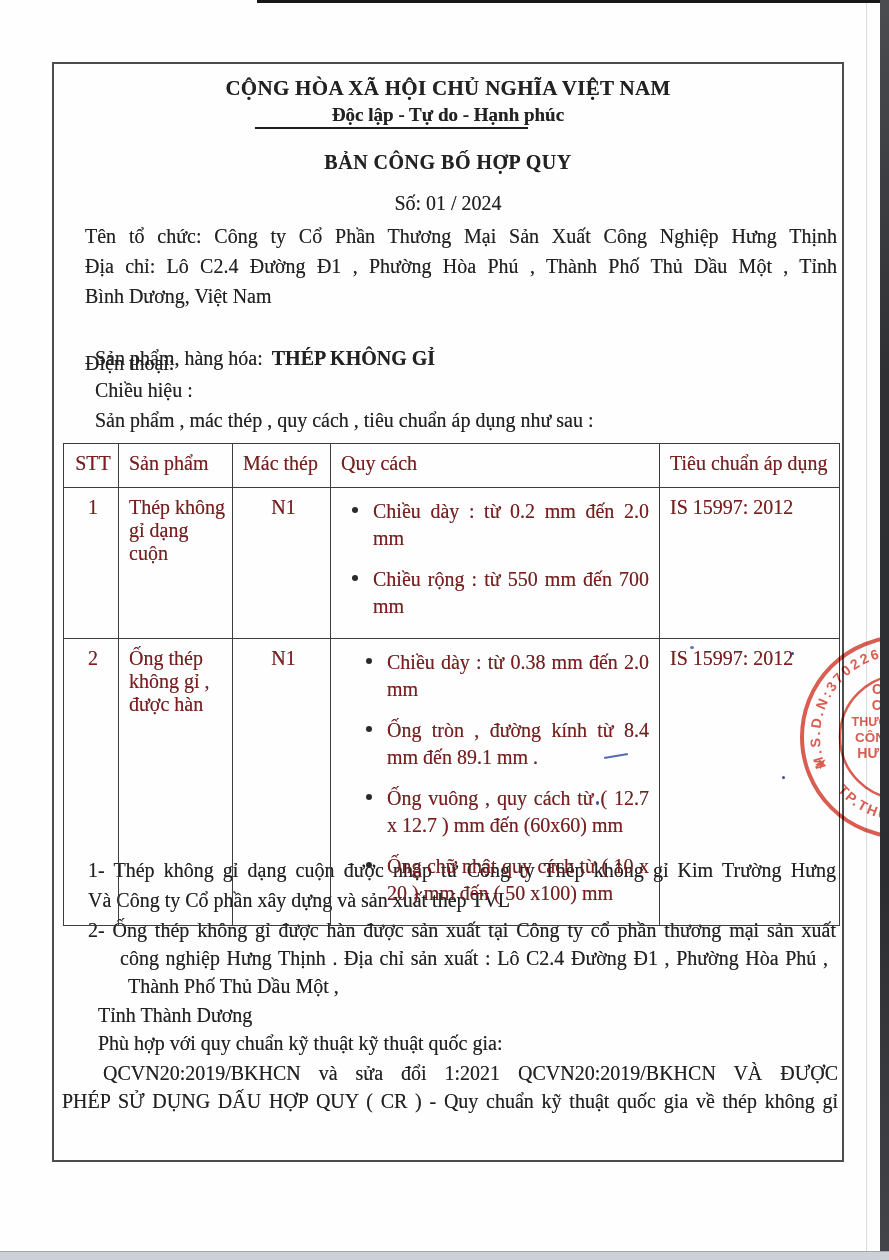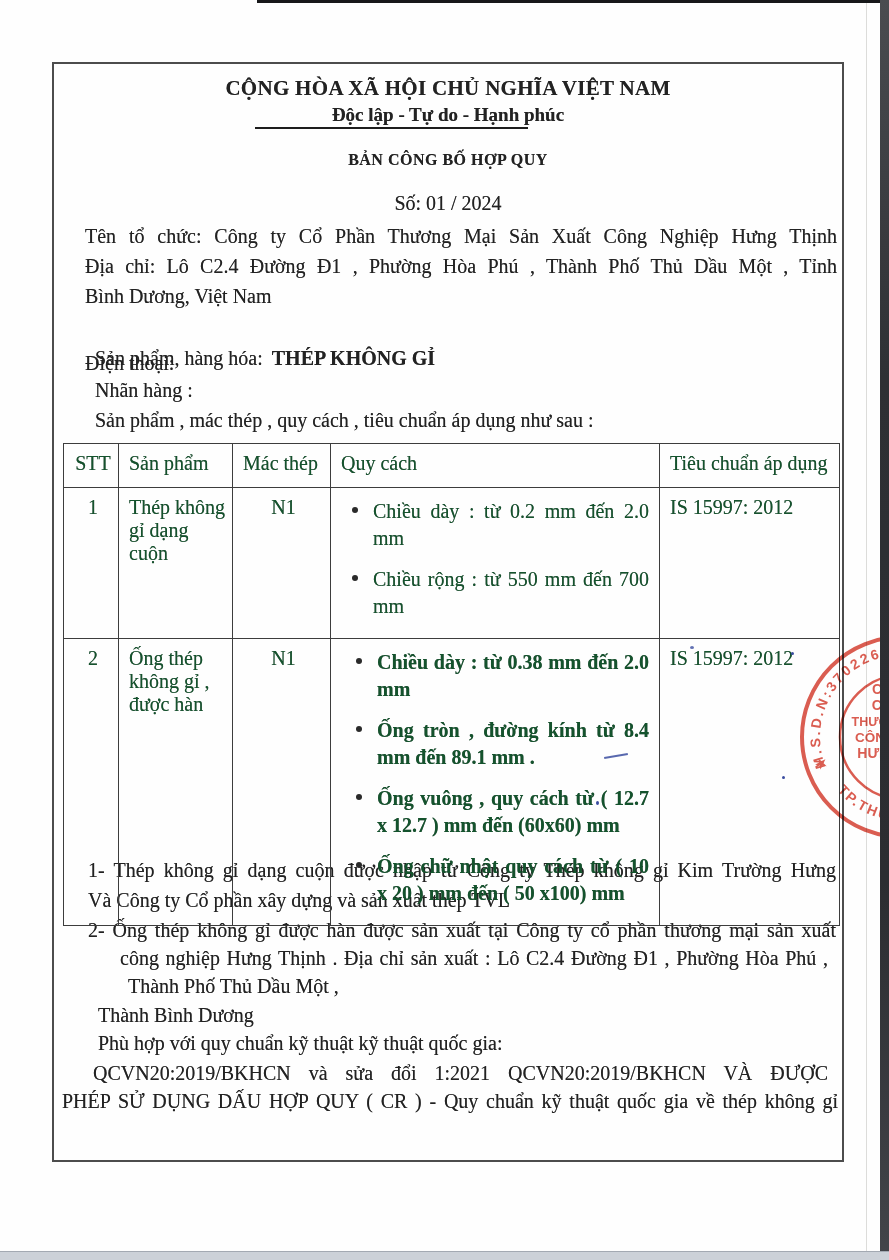--- a/index.html
+++ b/index.html
@@ -23,21 +23,21 @@
   .frame {
     position:absolute; left:52px; top:62px; width:792px; height:1100px;
     border:2px solid #4c4c4c; z-index:1;
   }
   .underline-bar { position:absolute; left:255px; top:127px; width:273px; height:2px; background:#1d1d1d; }
 
   
   table.spec {
     position:absolute; left:63px; top:443px; width:776px;
     border-collapse:collapse; table-layout:fixed; z-index:2;
-    font-size:20px; color:#14532d;
+    font-size:20px; color:#7f1d1d;
   }
   table.spec td, table.spec th {
     border:1.5px solid #3d3d3d; vertical-align:top; font-weight:normal;
     padding:8px 6px 4px 10px; text-align:left; text-shadow:0 0 0.5px rgba(30,30,30,.55);
   }
   col.c-stt{width:55px;} col.c-prod{width:114px;} col.c-grade{width:98px;} col.c-spec{width:329px;} col.c-std{width:180px;}
   .cell-center { text-align:center !important; }
   td.h { height:44px; padding-top:10px; }
   td.prod-cell { text-align:justify; }
   .bullets { padding-top:2px; }
@@ -62,33 +62,33 @@
 
   <div class="scan-top"></div>
   <div class="paper-edge"></div>
 
   <div class="frame"></div>
 
   <div class="txt center bold" style="left:52px; top:104px; width:792px; font-size:19px;">Độc lập - Tự do - Hạnh phúc</div>
   <div class="txt center bold" style="left:52px; top:76px; width:792px; font-size:21px; letter-spacing:.3px;">CỘNG HÒA XÃ HỘI CHỦ NGHĨA VIỆT NAM</div>
   <div class="underline-bar"></div>
 
-  <div class="txt center bold" style="left:52px; top:151px; width:792px; font-size:16px; letter-spacing:.5px;">BẢN CÔNG BỐ HỢP QUY</div>
+  <div class="txt center bold" style="left:52px; top:151px; width:792px; font-size:20px; letter-spacing:.5px;">BẢN CÔNG BỐ HỢP QUY</div>
   <div class="txt center" style="left:52px; top:192px; width:792px;">Số: 01 / 2024</div>
 
   <div class="txt just-last" style="left:85px; top:225px; width:752px;">Tên tổ chức: Công ty Cổ Phần Thương Mại Sản Xuất Công Nghiệp Hưng Thịnh</div>
   <div class="txt just-last" style="left:85px; top:255px; width:752px;">Địa chỉ: Lô C2.4 Đường Đ1 , Phường Hòa Phú , Thành Phố Thủ Dầu Một , Tỉnh</div>
   <div class="txt" style="left:85px; top:285px;">Bình Dương, Việt Nam</div>
   <div class="txt" style="left:85px; top:315px;margin-top:37px;">Điện thoại:</div>
 
   <div class="txt" style="left:95px; top:347px;">
     <span>Sản phẩm, hàng hóa:</span>
     <span class="bold" style="margin-left:4px;">THÉP KHÔNG GỈ</span>
   </div>
-  <div class="txt" style="left:95px; top:379px;">Nhãn hàng :</div>
+  <div class="txt" style="left:95px; top:379px;">Chiều hiệu :</div>
   <div class="txt" style="left:95px; top:409px;">Sản phẩm , mác thép , quy cách , tiêu chuẩn áp dụng như sau :</div>
 
   <table class="spec">
     <colgroup>
       <col class="c-stt">
         <col class="c-prod">
         <col class="c-grade">
         <col class="c-spec">
         <col class="c-std">
     </colgroup>
@@ -119,21 +119,21 @@
                 <span class="bt">Chiều rộng : từ 550 mm đến 700 mm</span>
               </div>
           </div>
         </td>
         <td>IS 15997: 2012</td>
       </tr>
       <tr style="height:237px;">
         <td class="cell-center">2</td>
         <td class="prod-cell">Ống thép không gỉ , được hàn</td>
         <td class="cell-center">N1</td>
-        <td style="padding-left:10px;font-weight:bold;">
+        <td style="padding-left:20px;">
           <div class="bullets">
             <div class="bullet">
                 <span class="dot">
                   <i></i>
                 </span>
                 <span class="bt">Chiều dày : từ 0.38 mm đến 2.0 mm</span>
               </div>
             <div class="bullet">
                 <span class="dot">
                   <i></i>
@@ -157,23 +157,23 @@
         <td>IS 15997: 2012</td>
       </tr>
     </tbody>
   </table>
 
   <div class="txt just-last" style="left:88px; top:859px; width:748px;">1- Thép không gỉ dạng cuộn được nhập từ Công ty Thép không gỉ Kim Trường Hưng</div>
   <div class="txt" style="left:88px; top:889px;">Và Công ty Cổ phần xây dựng và sản xuất thép TVL</div>
   <div class="txt just-last" style="left:88px; top:919px; width:748px;">2- Ống thép không gỉ được hàn được sản xuất tại Công ty cổ phần thương mại sản xuất</div>
   <div class="txt just-last" style="left:120px; top:947px; width:708px;">công nghiệp Hưng Thịnh . Địa chỉ sản xuất : Lô C2.4 Đường Đ1 , Phường Hòa Phú ,</div>
   <div class="txt" style="left:128px; top:975px;">Thành Phố Thủ Dầu Một ,</div>
-  <div class="txt" style="left:98px; top:1004px;">Thành Bình Dương</div>
+  <div class="txt" style="left:98px; top:1004px;">Tỉnh Thành Dương</div>
   <div class="txt" style="left:98px; top:1032px;">Phù hợp với quy chuẩn kỹ thuật kỹ thuật quốc gia:</div>
-  <div class="txt just-last" style="left:93px; top:1062px; width:735px;">QCVN20:2019/BKHCN và sửa đổi 1:2021 QCVN20:2019/BKHCN VÀ ĐƯỢC</div>
+  <div class="txt just-last" style="left:103px; top:1062px; width:735px;">QCVN20:2019/BKHCN và sửa đổi 1:2021 QCVN20:2019/BKHCN VÀ ĐƯỢC</div>
   <div class="txt just-last" style="left:62px; top:1090px; width:776px;">PHÉP SỬ DỤNG DẤU HỢP QUY ( CR ) -  Quy chuẩn kỹ thuật quốc gia về thép không gỉ</div>
 
   <svg class="stamp" viewBox="0 0 240 240">
     <circle cx="120" cy="119" r="100" fill="none" stroke="#d84f42" stroke-width="4"></circle>
     <circle cx="120" cy="119" r="62" fill="none" stroke="#d84f42" stroke-width="2.5"></circle>
     <defs>
       <path id="arcTop" d="M 49.0 160.0 A 82 82 0 0 1 161.0 48.0"></path>
       <path id="arcBottom" d="M 47.3 161.0 A 84 84 0 0 0 192.7 161.0"></path>
     </defs>
     <text font-size="14" fill="#d84f42" letter-spacing="2.5">

